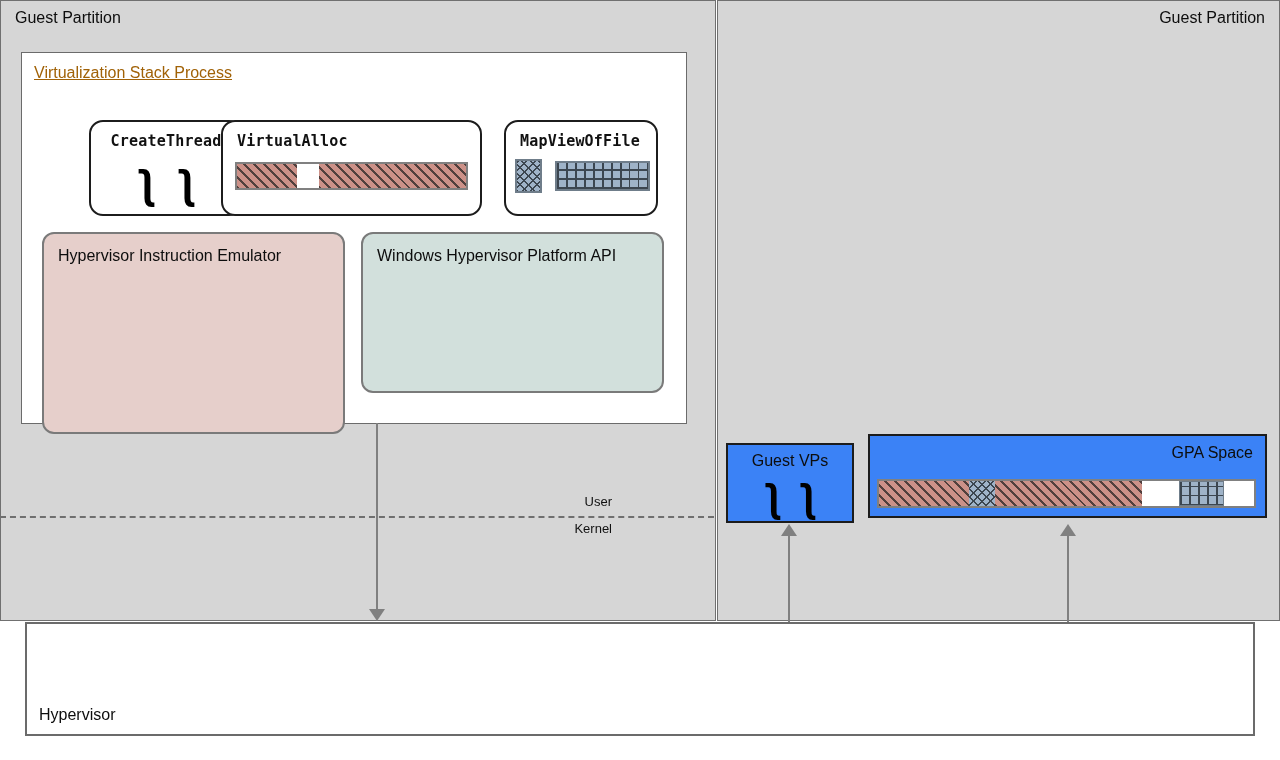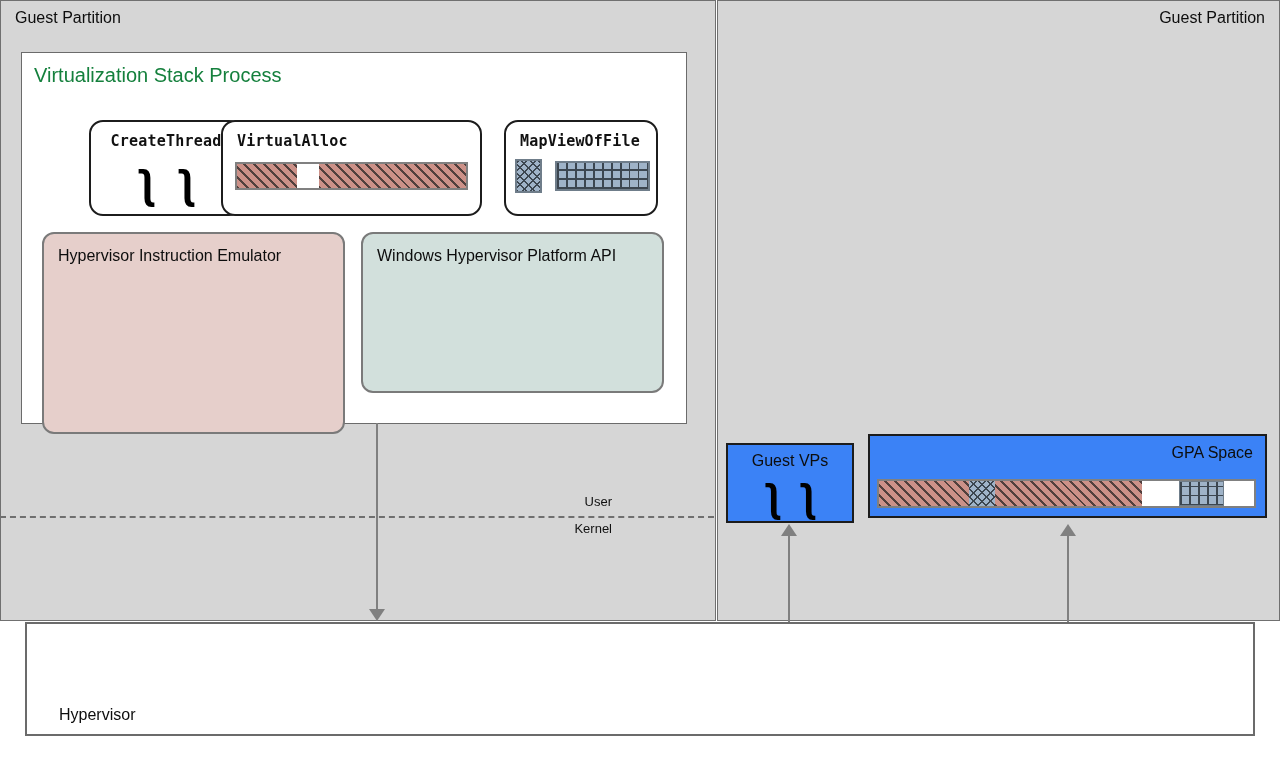--- a/index.html
+++ b/index.html
@@ -27,21 +27,21 @@
   }
   #root-partition .partition-label{left:14px;}
   #guest-partition .partition-label{right:14px;}
 
   
   #vsp{
     position:absolute;left:20px;top:51px;width:666px;height:372px;
     background:#ffffff;border:1.5px solid #6b6b6b;box-sizing:border-box;
   }
   #vsp .box-title{
-    position:absolute;left:12px;top:11px;font-size:20px;color:#15803d;
+    position:absolute;left:12px;top:11px;font-size:16px;color:#a16207;text-decoration:underline;
   }
 
   
   .api-box{
     position:absolute;background:#ffffff;
     border:2px solid #1c1c1c;border-radius:14px;box-sizing:border-box;
   }
   .api-title{
     position:absolute;left:0;right:0;top:10px;
     text-align:center;
@@ -134,21 +134,21 @@
     position:absolute;right:12px;top:8px;font-size:16px;color:#0d0d0d;
   }
   #gpa-bar{left:877px;top:479px;width:379px;height:29px;}
 
   
   #box-hypervisor{
     position:absolute;left:25px;top:622px;width:1230px;height:114px;
     background:#ffffff;border:2px solid #6b6b6b;box-sizing:border-box;
   }
   #box-hypervisor .hv-title{
-    position:absolute;left:12px;bottom:10px;font-size:16px;color:#0d0d0d;margin-left:20px;
+    position:absolute;left:12px;bottom:10px;font-size:16px;color:#0d0d0d;
   }
 
   
   .arrow-line{position:absolute;background:#808080;width:2px;}
   .arrow-head{position:absolute;width:0;height:0;}
   .arrow-head.down{
     border-left:8px solid transparent;border-right:8px solid transparent;
     border-top:12px solid #808080;
   }
   .arrow-head.up{

